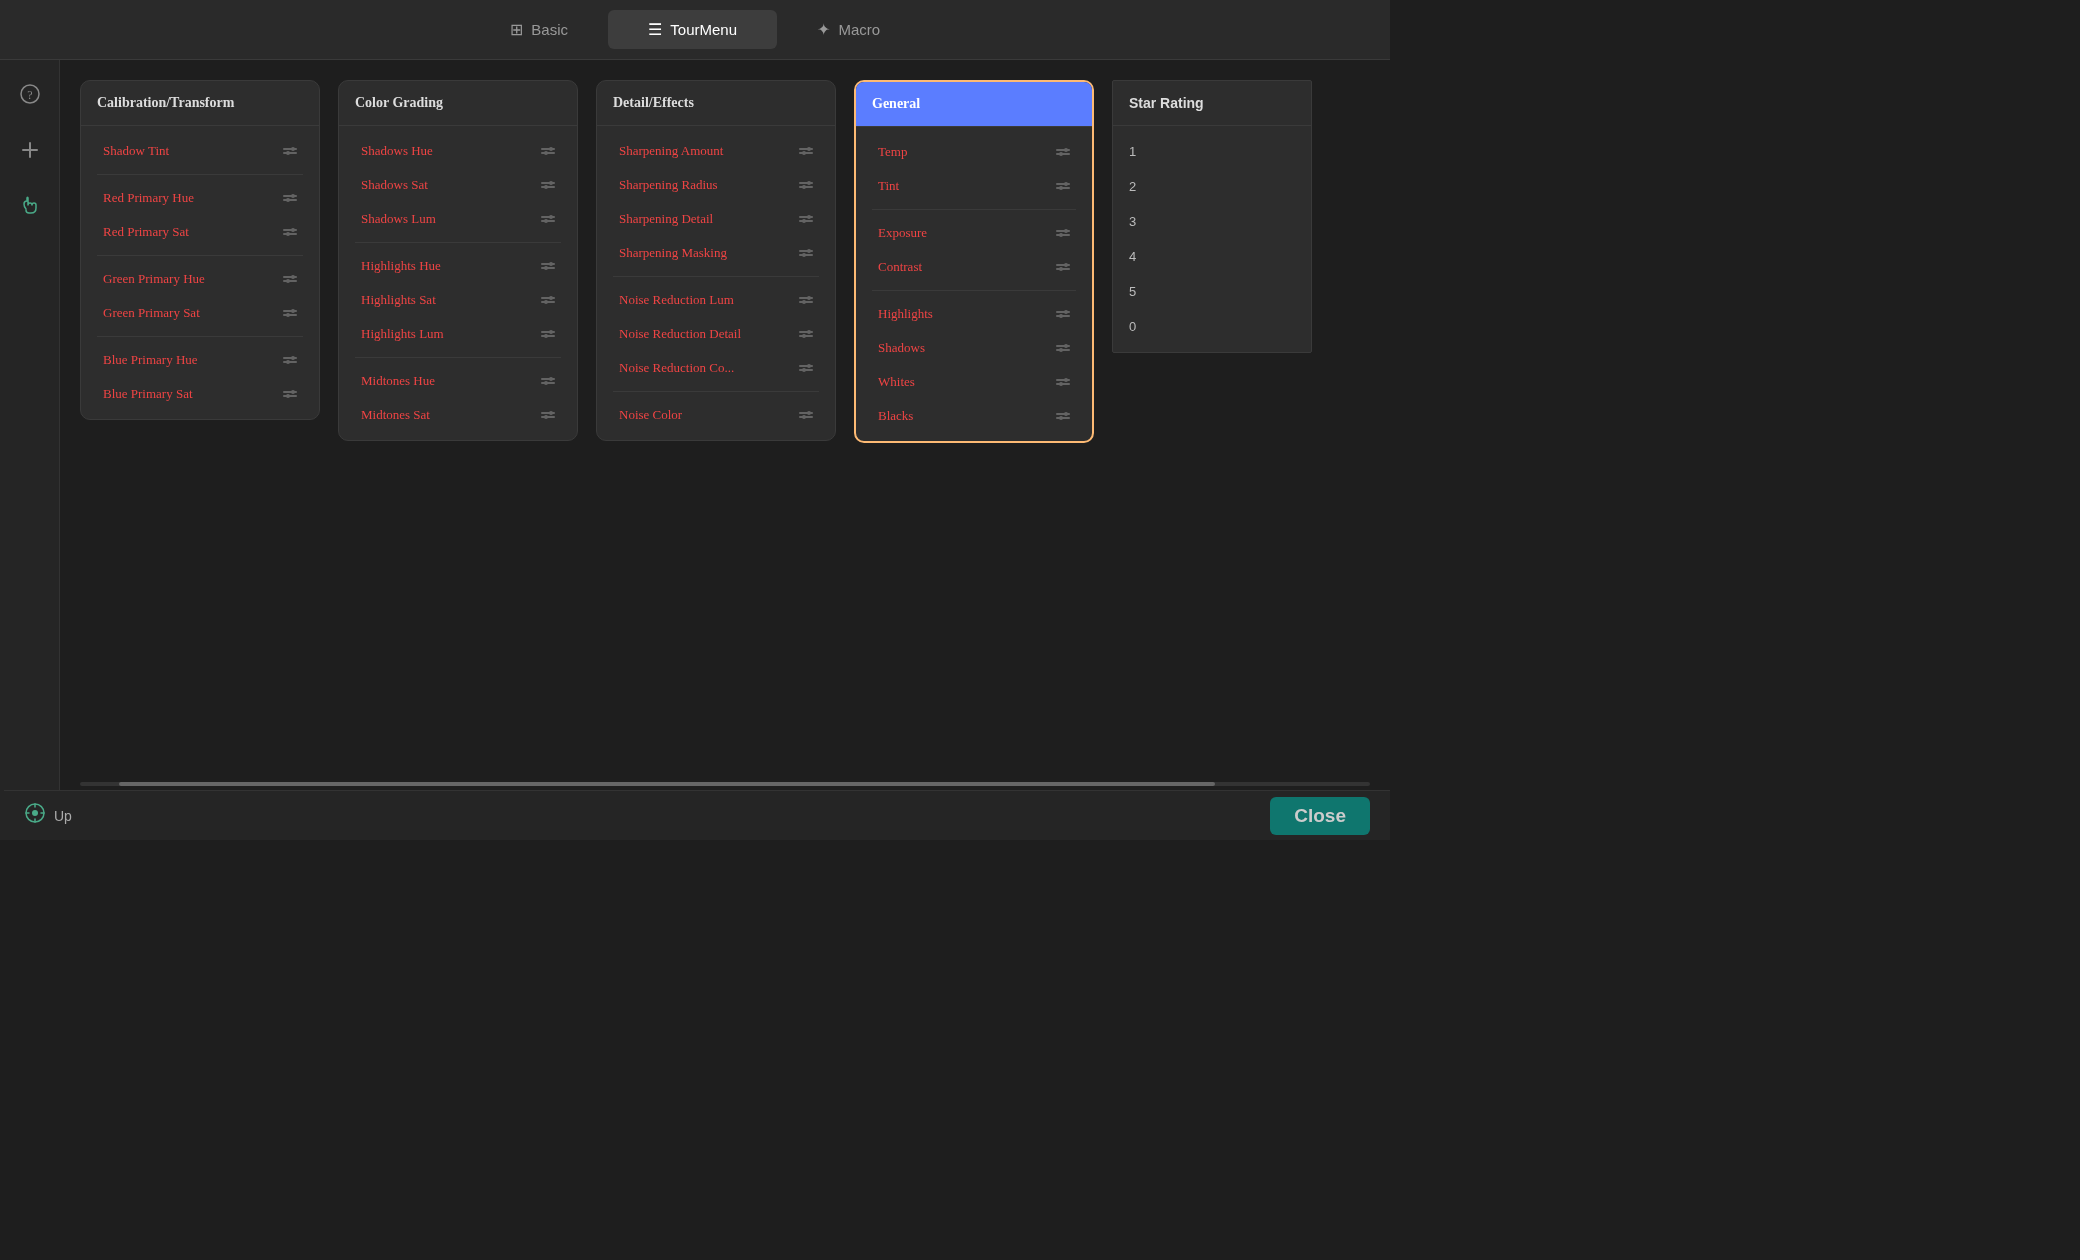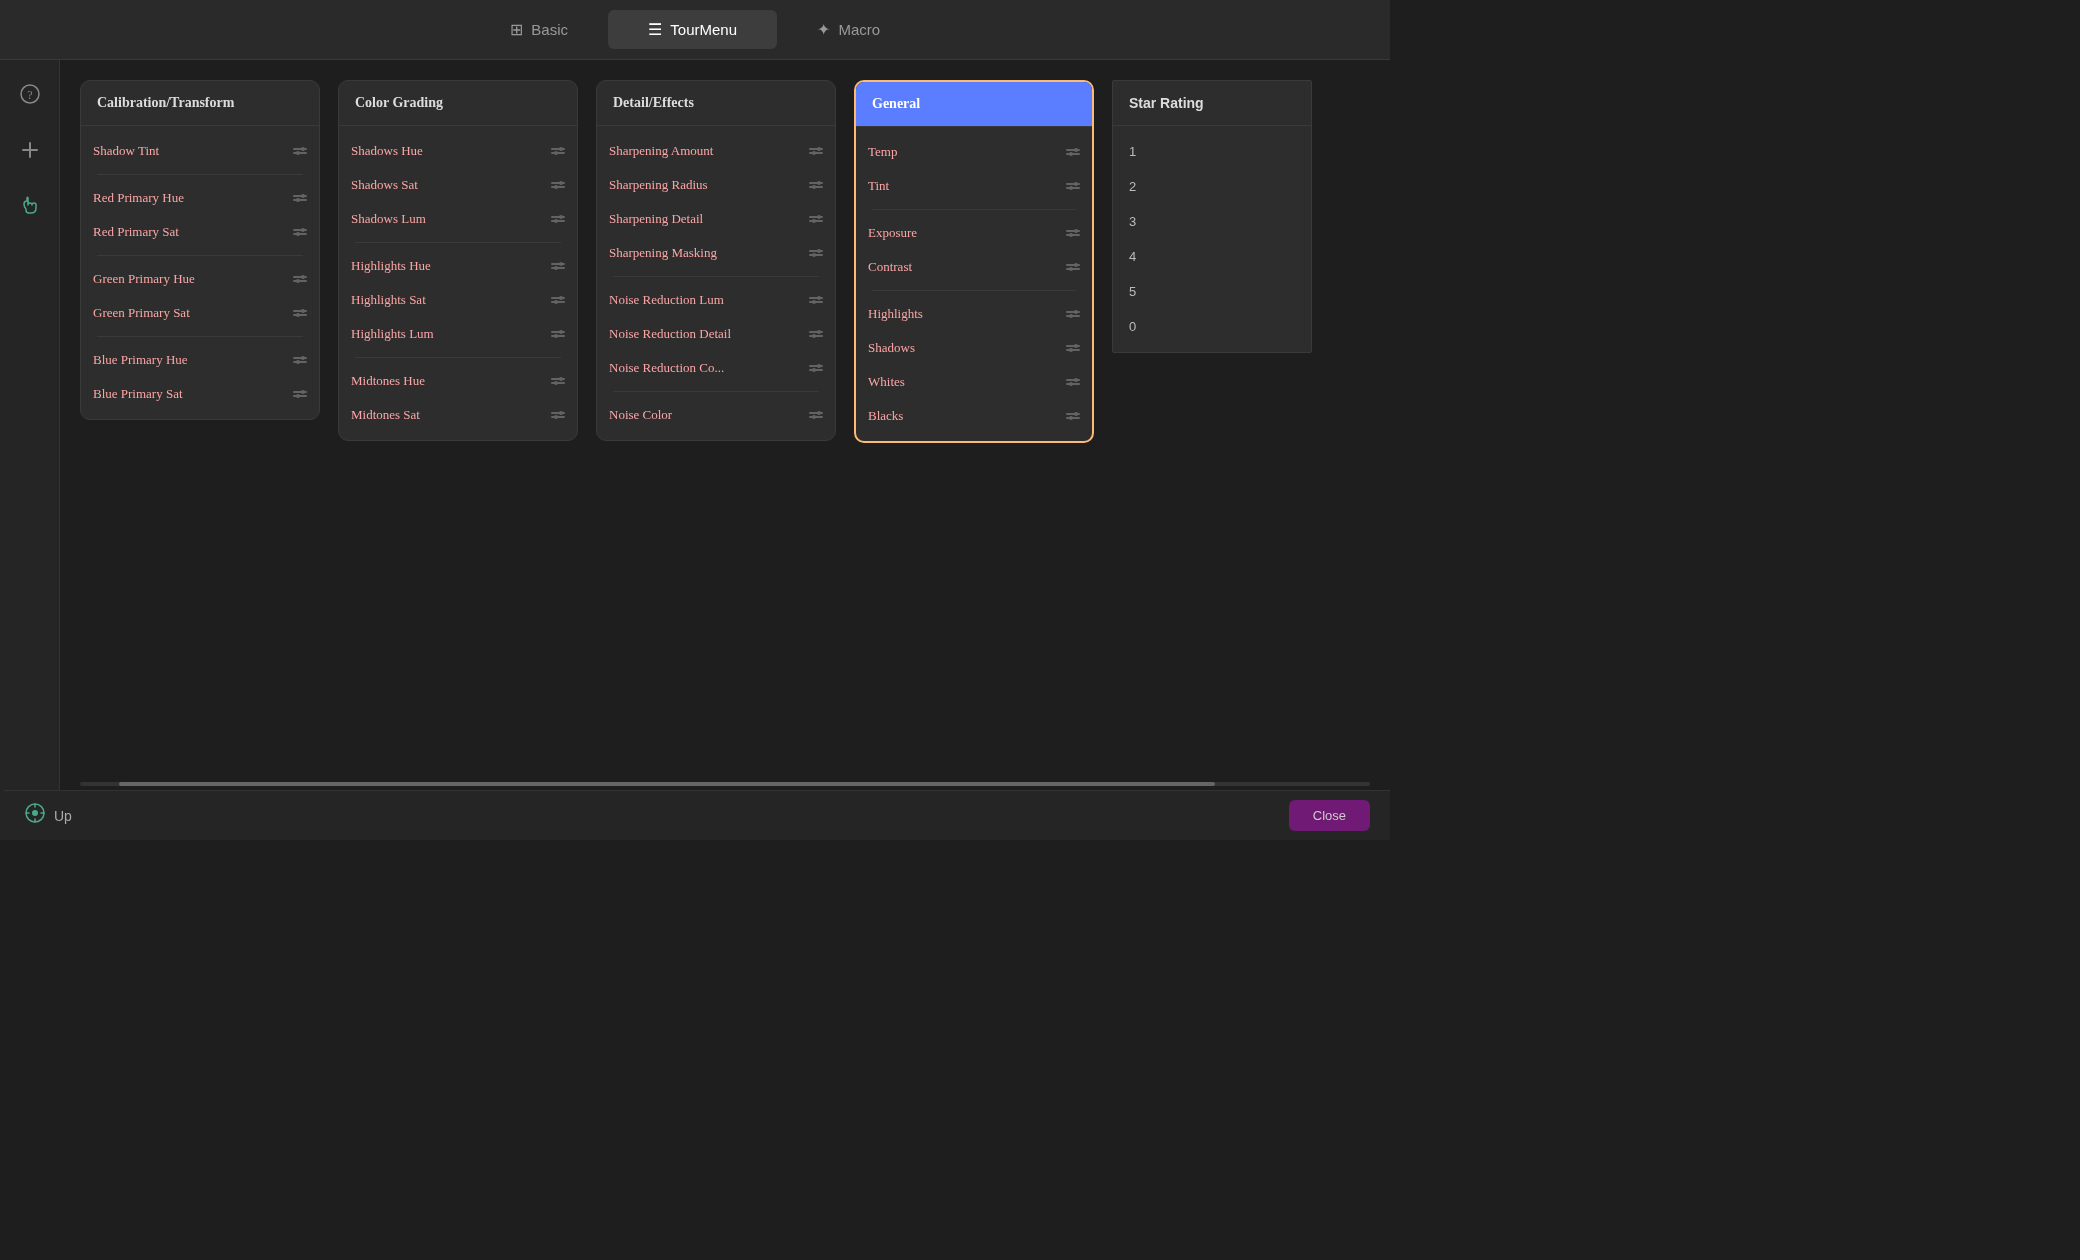--- a/index.html
+++ b/index.html
@@ -123,23 +123,23 @@
     }
 
     .card-body {
       padding: 8px 0;
     }
 
     .card-item {
       display: flex;
       align-items: center;
       justify-content: space-between;
-      padding: 9px 12px;
+      padding: 9px 22px;
       font-size: 13px;
-      color: #fca5a5;
+      color: #ef4444;
       cursor: pointer;
     }
 
     .card-divider {
       height: 1px;
       background-color: #3a3a3a;
       margin: 6px 16px;
     }
 
     
@@ -189,27 +189,28 @@
       font-size: 14px;
       cursor: pointer;
     }
 
     .bottom-icon {
       font-size: 18px;
       color: #4a9;
     }
 
     .close-btn {
-      background-color: #701a75;
+      background-color: #0f766e;
       color: #ccc;
       border: none;
       border-radius: 6px;
       padding: 8px 24px;
-      font-size: 13px;
+      font-size: 19px;
       cursor: pointer;
+      font-weight: bold;
     }
 
     
     .scroll-indicator {
       position: absolute;
       bottom: 52px;
       left: 60px;
       right: 0;
       height: 8px;
       display: flex;

